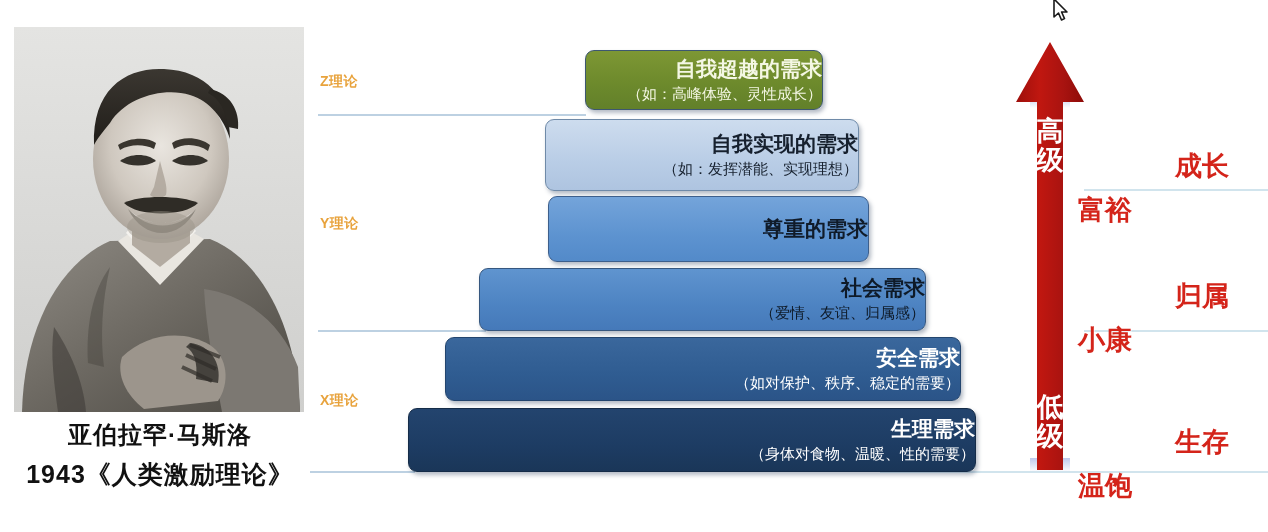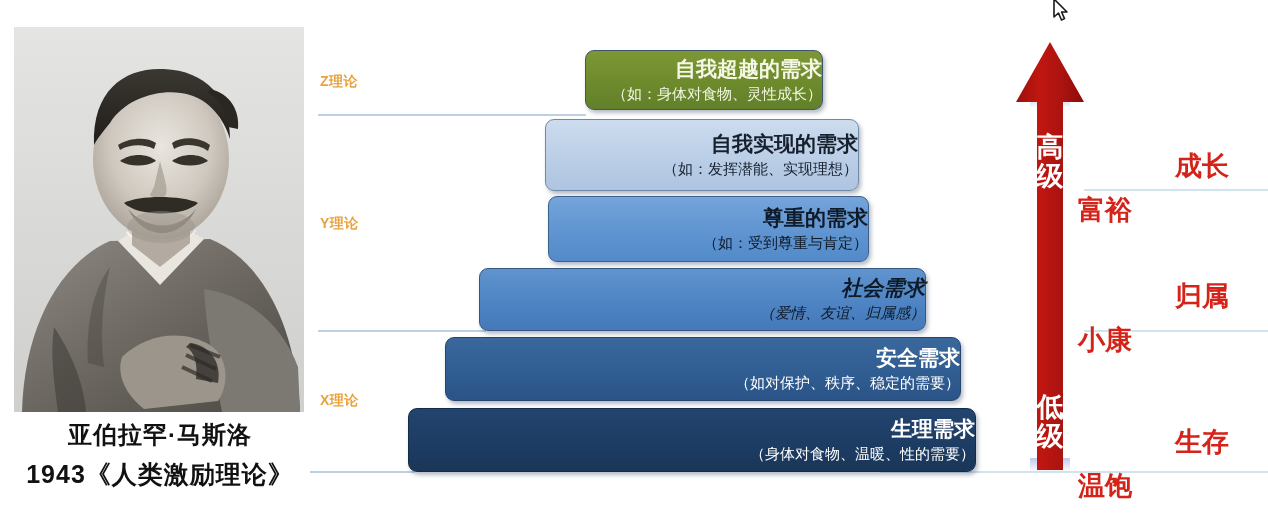--- a/index.html
+++ b/index.html
@@ -40,32 +40,32 @@
   .block .t1{font-size:21px;font-weight:bold;line-height:26px;white-space:nowrap;}
   .block .t2{font-size:15px;line-height:22px;white-space:nowrap;margin-top:1px;}
 
   .b-green{background:linear-gradient(180deg,#7d9734 0%,#6d8a2c 55%,#62802a 100%);color:#f4f7e4;
            border-color:#3d5770;}
   .b-l1{background:linear-gradient(180deg,#cddcee 0%,#b9cde6 60%,#aec4e0 100%);color:#16202e;
         border-color:#6f8aa8;}
   .b-l2{background:linear-gradient(180deg,#74a4da 0%,#5d93d0 60%,#538ac9 100%);color:#101b29;
         border-color:#3d5f8c;}
   .b-l3{background:linear-gradient(180deg,#5f94cf 0%,#4d83c2 60%,#4579b9 100%);color:#0e1a28;
-        border-color:#36577f;font-style:italic;}
+        border-color:#36577f;}
   .b-l4{background:linear-gradient(180deg,#3a679c 0%,#2f5c91 60%,#2b5488 100%);color:#ffffff;
         border-color:#23456e;font-family:Liberation Serif, serif;}
   .b-l5{background:linear-gradient(180deg,#23446e 0%,#1d3c63 60%,#1a3658 100%);color:#ffffff;
         border-color:#152c48;}
 
   
   .arrow{position:absolute;left:1016px;top:40px;width:68px;height:432px;}
   .arrow svg{display:block;}
   .arrow-label{position:absolute;color:#ffffff;font-size:27px;font-weight:bold;
     line-height:29px;text-align:center;width:34px;left:1033px;letter-spacing:0;}
-  #arrow-label-high{top:133px;}
+  #arrow-label-high{top:117px;}
   #arrow-label-low{top:393px;}
 
   
   .rlabel{position:absolute;color:#d4241a;font-size:27px;font-weight:bold;white-space:nowrap;
           text-shadow:1px 1px 0 rgba(255,255,255,.6);}
   .col-a{left:1078px;margin-top:44px;}
   .col-b{left:1175px;}
   .row-1{top:148px;}
   .row-2{top:278px;}
   .row-3{top:424px;}
@@ -153,31 +153,30 @@
   <div class="divider right" style="left:1084px;top:330px;width:184px;"></div>
   <div class="divider" style="left:310px;top:471px;width:105px;"></div>
   <div class="divider right" style="left:880px;top:471px;width:388px;"></div>
 
   <div class="theory" id="theory-z">Z理论</div>
   <div class="theory" id="theory-y">Y理论</div>
   <div class="theory" id="theory-x">X理论</div>
 
   <div class="block b-green" style="left:585px;top:50px;width:238px;height:60px;">
     <div class="t1">自我超越的需求</div>
-    <div class="t2">（如：身体对食物、灵性成长）</div>
+    <div class="t2">（如：高峰体验、灵性成长）</div>
   </div>
 
   <div class="block b-l1" style="left:545px;top:119px;width:314px;height:72px;">
     <div class="t1">自我实现的需求</div>
     <div class="t2">（如：发挥潜能、实现理想）</div>
   </div>
 
   <div class="block b-l2" style="left:524px;top:196px;width:321px;height:66px;margin-left:24px;">
     <div class="t1">尊重的需求</div>
-    <div class="t2">（如：受到尊重与肯定）</div>
   </div>
 
   <div class="block b-l3" style="left:479px;top:268px;width:447px;height:63px;">
     <div class="t1">社会需求</div>
     <div class="t2">（爱情、友谊、归属感）</div>
   </div>
 
   <div class="block b-l4" style="left:445px;top:337px;width:516px;height:64px;">
     <div class="t1">安全需求</div>
     <div class="t2">（如对保护、秩序、稳定的需要）</div>

